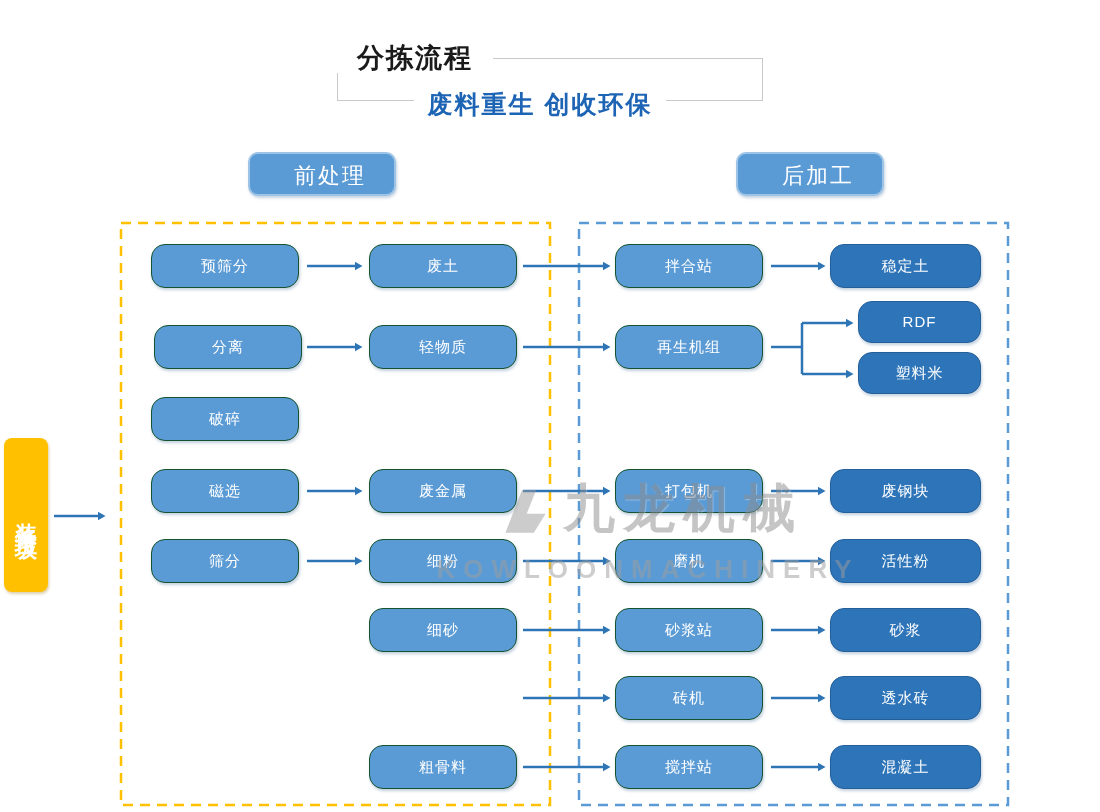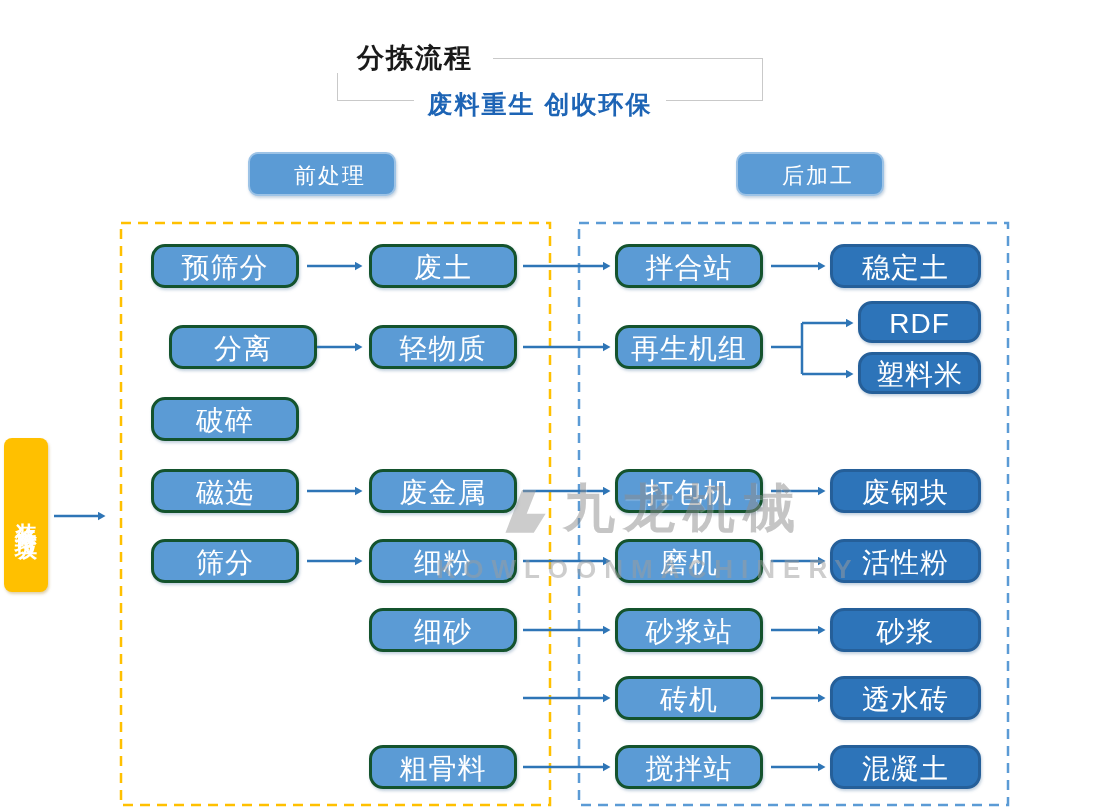--- a/index.html
+++ b/index.html
@@ -30,22 +30,22 @@
   .section-label{
     position:absolute;width:148px;height:44px;line-height:44px;text-align:center;
     background:#5b9bd5;border:2px solid #9dc3e6;border-radius:10px;box-sizing:border-box;
     color:#fff;font-size:22px;letter-spacing:2px;z-index:2;
     box-shadow:1px 2px 3px rgba(90,130,170,.35);
     padding-left:16px;
   }
   
   .node{
     position:absolute;width:148px;height:44px;line-height:42px;text-align:center;
-    background:#5b9bd5;border:3px solid #14532d;border-radius:14px;box-sizing:border-box;
-    color:#fff;font-size:28px;letter-spacing:1px;z-index:2;
+    background:#5b9bd5;border:1px solid #14532d;border-radius:14px;box-sizing:border-box;
+    color:#fff;font-size:15px;letter-spacing:1px;z-index:2;
     box-shadow:1px 2px 3px rgba(80,120,160,.35);
   }
   .node.dark{
     background:#2d74b9;border-color:#255f99;width:151px;
   }
   .node.small{
     width:123px;height:42px;line-height:40px;
   }
   
   .source-node{
@@ -129,21 +129,21 @@
       <line x1="771" y1="767" x2="818" y2="767" marker-end="url(#arr)"></line>
 
       <line x1="771" y1="347" x2="802" y2="347"></line>
       <line x1="802" y1="323" x2="802" y2="374"></line>
       <line x1="802" y1="323" x2="846" y2="323" marker-end="url(#arr)"></line>
       <line x1="802" y1="374" x2="846" y2="374" marker-end="url(#arr)"></line>
     </g>
   </svg>
 
   <div class="node" style="left:151px;top:244px">预筛分</div>
-  <div class="node" style="left:169px;top:325px">分离</div>
+  <div class="node" style="left:154px;top:325px">分离</div>
   <div class="node" style="left:151px;top:397px">破碎</div>
   <div class="node" style="left:151px;top:469px">磁选</div>
   <div class="node" style="left:151px;top:539px">筛分</div>
 
   <div class="node" style="left:369px;top:244px">废土</div>
   <div class="node" style="left:369px;top:325px">轻物质</div>
   <div class="node" style="left:369px;top:469px">废金属</div>
   <div class="node" style="left:369px;top:608px">细砂</div>
   <div class="node" style="left:369px;top:539px">细粉</div>
   <div class="node" style="left:369px;top:745px">粗骨料</div>

